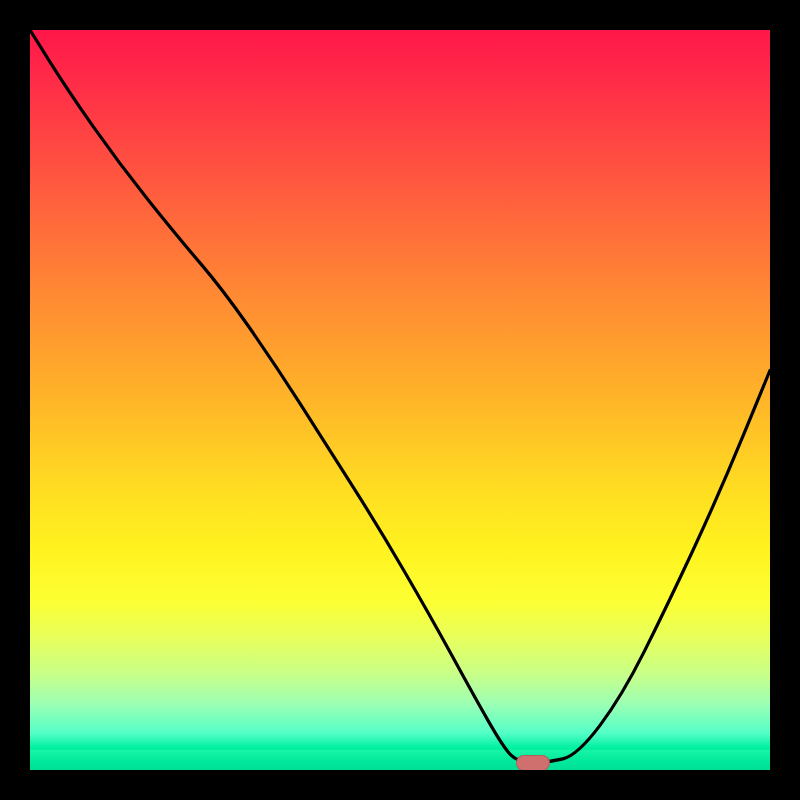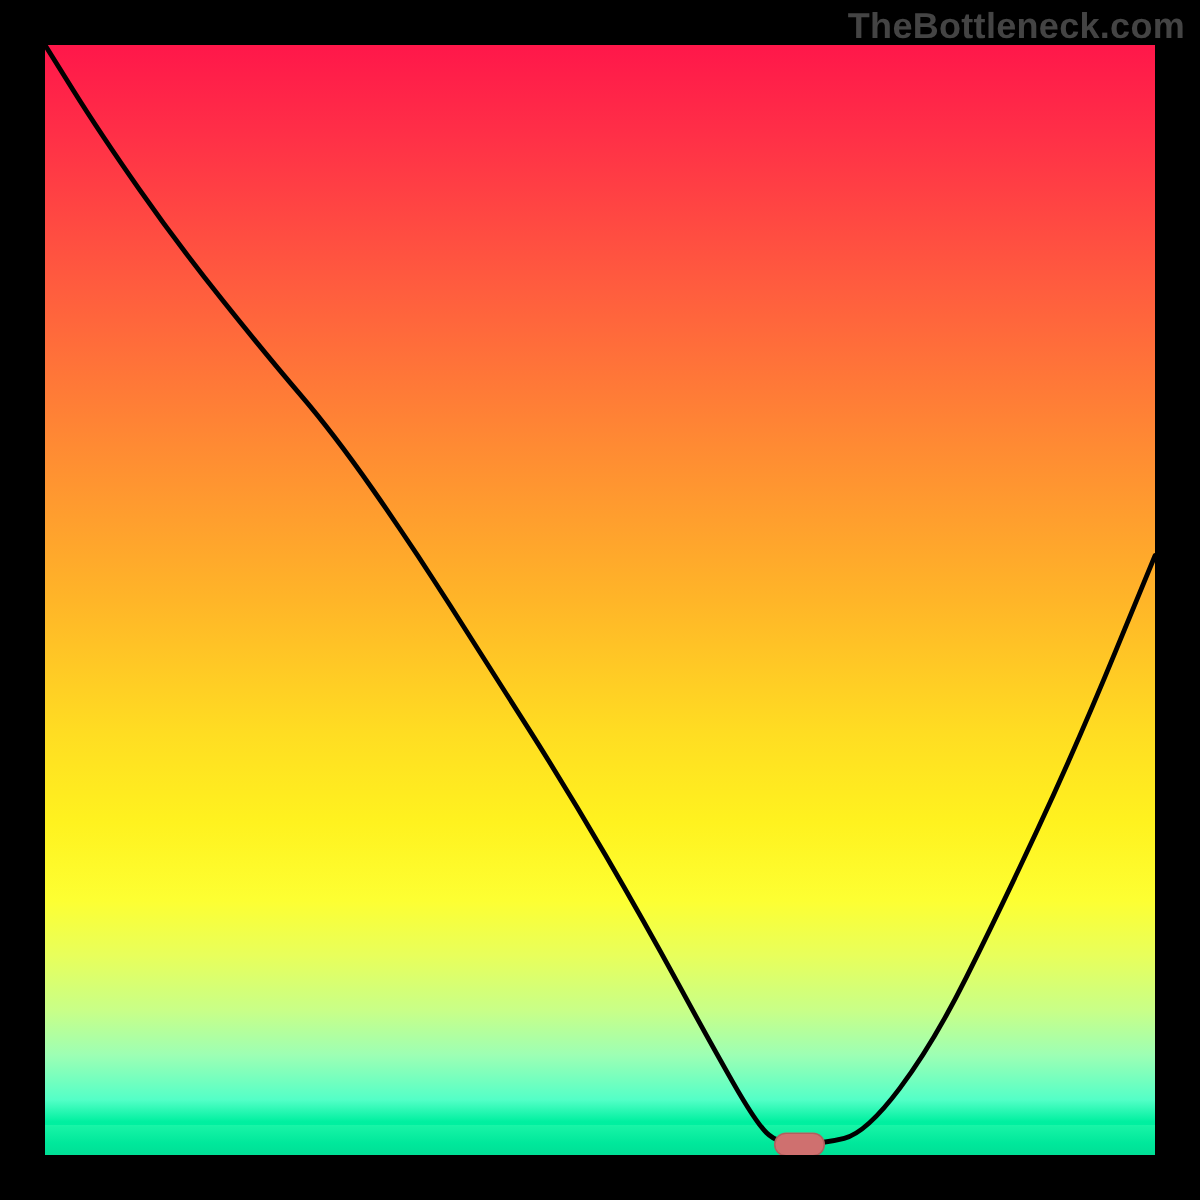--- a/index.html
+++ b/index.html
@@ -77,21 +77,20 @@
     background: #cf706f;
     box-shadow: 0 0 0 1px rgba(0,0,0,0.15) inset;
     z-index: 3;
     transform: translate(-50%, -50%);
   }
 </style>
 </head>
 <body>
 
 <div class="frame">
-  <div class="watermark">TheBottleneck.com</div>
 
   <div class="plot-area">
     <div class="gradient"></div>
     <div class="green-band"></div>
 
     <svg class="curve" viewBox="0 0 740 740" preserveAspectRatio="none">
       <path id="curve-path" d="M 0 0 Q 0 0 18.5 29.599999999999966 Q 37 59.19999999999993 62.9 96.19999999999999 Q 88.8 133.20000000000005 118.4 170.20000000000005 Q 148 207.20000000000005 170.2 233.10000000000002 Q 192.4 259 218.3 296 Q 244.20000000000002 332.99999999999994 270.1 373.69999999999993 Q 296 414.4 321.9 455.09999999999997 Q 347.79999999999995 495.79999999999995 373.7 540.2 Q 399.6 584.6 421.8 625.3 Q 444 666 458.8 691.9 Q 473.6 717.8 481 725.2 Q 488.40000000000003 732.6 503.20000000000005 732.6 Q 518 732.6 532.8 728.9000000000001 Q 547.6 725.2 569.8 695.6 Q 592 666 614.2 621.6 Q 636.4 577.2 662.3 521.7 Q 688.2 466.2 714.1 403.29999999999995 T 740 340.4" fill="none" stroke="#000" stroke-width="3.2" stroke-linejoin="round" stroke-linecap="round"></path>
     </svg>
 
     <div class="marker" id="marker" style="left: 503.2px; top: 732.6px;"></div>

